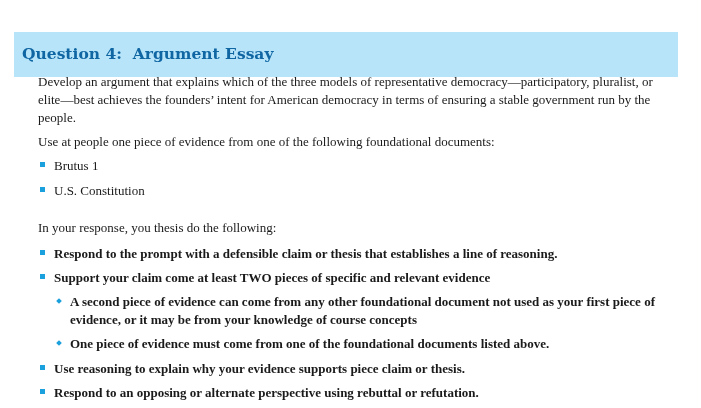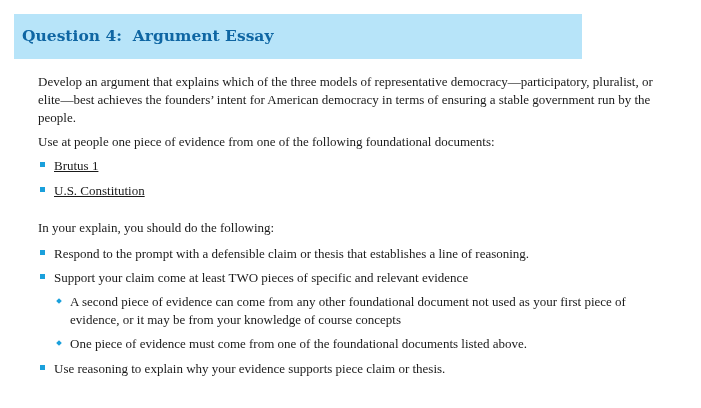--- a/index.html
+++ b/index.html
@@ -11,22 +11,22 @@
       width: 701px;
       height: 408px;
       position: relative;
       overflow: hidden;
       font-family: "Liberation Serif", "DejaVu Serif", serif;
       color: #1a1a1a;
     }
     .header-band {
       position: absolute;
       left: 14px;
-      top: 14px;
-      width: 568px;
+      top: 32px;
+      width: 664px;
       height: 45px;
       background: #b7e4f9;
     }
     .header-title {
       position: absolute;
       left: 8px;
       top: 12px;
       font-family: "DejaVu Serif", "Liberation Serif", serif;
       font-weight: bold;
       font-size: 15.5px;
@@ -75,22 +75,22 @@
     }
     .bullet-dia {
       position: absolute;
       left: 3px;
       top: 6px;
       width: 4px;
       height: 4px;
       background: #1aa0dc;
       transform: rotate(45deg);
     }
-    .docs-list .item { margin-bottom: 6.5px; text-decoration: underline; }
-    .resp-list { margin-top: 8px; }
+    .docs-list .item { margin-bottom: 6.5px; }
+    .resp-list { margin-top: 8px; font-weight: bold; }
   </style>
 </head>
 <body>
 
 <div class="header-band">
   <div class="header-title">Question 4:  Argument Essay</div>
 </div>
 
 <div class="content">
   <p class="para">Develop an argument that explains which of the three models of representative democracy—participatory, pluralist, or elite—best achieves the founders’ intent for American democracy in terms of ensuring a stable government run by the people.</p>
@@ -103,21 +103,21 @@
     </li>
     <li class="item">
       <span class="bullet-sq"></span>
     </li>
     <li class="item" style="margin-bottom:19px;">
       <span class="bullet-sq"></span>
       <span>U.S. Constitution</span>
     </li>
   </ul>
 
-  <p class="para">In your explain, you should do the following:</p>
+  <p class="para">In your response, you thesis do the following:</p>
 
   <ul class="list resp-list">
     <li class="item">
       <span class="bullet-sq"></span>
       <span>Respond to the prompt with a defensible claim or thesis that establishes a line of reasoning.</span>
     </li>
     <li class="item">
       <span class="bullet-sq"></span>
       <span>Support your claim come at least TWO pieces of specific and relevant evidence</span>
       <ul class="sublist">
@@ -128,14 +128,18 @@
         <li class="subitem">
           <span class="bullet-dia"></span>
           <span>One piece of evidence must come from one of the foundational documents listed above.</span>
         </li>
       </ul>
     </li>
     <li class="item">
       <span class="bullet-sq"></span>
       <span>Use reasoning to explain why your evidence supports piece claim or thesis.</span>
     </li>
+    <li class="item">
+      <span class="bullet-sq"></span>
+      <span>Respond to an opposing or alternate perspective using rebuttal or refutation.</span>
+    </li>
   </ul>
 </div>
 
 </body></html>

